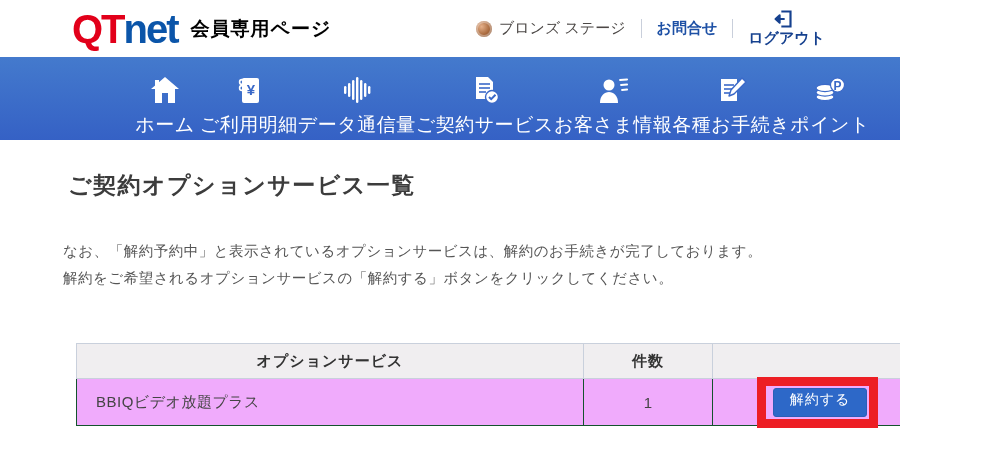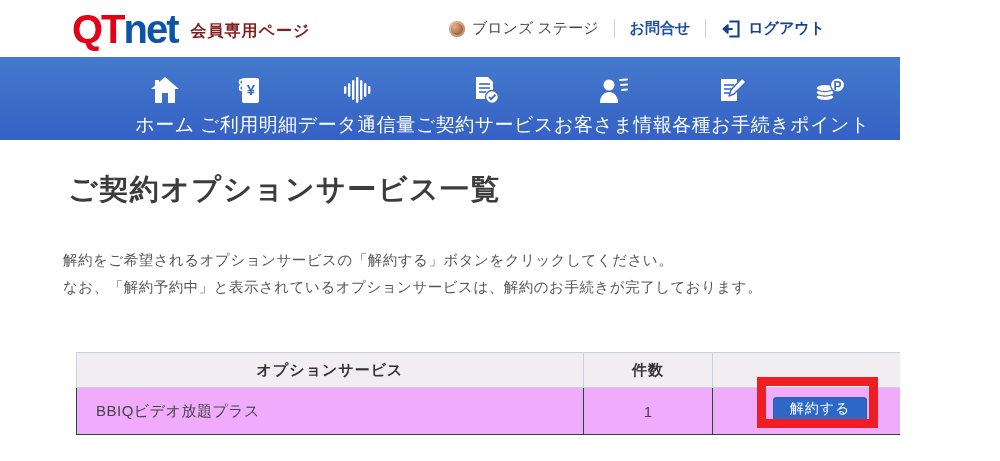--- a/index.html
+++ b/index.html
@@ -6,41 +6,41 @@
   html,body { background:#ffffff; }
   body { font-family:"Liberation Sans","DejaVu Sans",sans-serif; }
   .page { position:relative; width:900px; height:461px; background:#ffffff; overflow:hidden; }
 
   
   .hdr { height:57px; display:flex; align-items:center; padding:0 75px 0 72px; background:#ffffff; }
   .logo { display:flex; align-items:flex-end; cursor:pointer; }
   .logo-word { font-size:40px; font-weight:bold; letter-spacing:-2px; line-height:40px; }
   .logo-qt { color:#e2001a; }
   .logo-net { color:#0b55a9; }
-  .logo-tag { margin-left:13px; margin-bottom:7px; font-size:16px; font-weight:bold; color:#7f1d1d; letter-spacing:1px; }
+  .logo-tag { margin-left:13px; margin-bottom:7px; font-size:19px; font-weight:bold; color:#000000; letter-spacing:1px; }
   .hdr-right { margin-left:auto; display:flex; align-items:center; font-size:15px; }
   .stage { display:flex; align-items:center; color:#4c4846; }
   .medal { width:16px; height:16px; border-radius:50%; margin-right:7px;
            background:radial-gradient(circle at 35% 35%, #e5b08a, #a96a3e 55%, #6f3c1e);
            box-shadow:inset 0 0 0 2px rgba(255,255,255,.35); }
   .vdiv { width:1px; height:19px; background:#c9cfdb; margin:0 15px; }
   .contact { color:#1d50a5; font-weight:600; cursor:pointer; }
-  .logout { display:flex; align-items:center; color:#16418f; font-weight:600; cursor:pointer; }
+  .logout { display:flex; align-items:center; color:#16418f; font-weight:600; cursor:pointer;flex-direction:column; }
   .logout svg { margin-right:7px; }
 
   
   .nav { height:83px; background:linear-gradient(180deg,#447acd 0%,#3561c5 100%); }
   .nav-inner { margin-left:130px; width:740px; height:100%; display:flex; }
   .nav-item { flex:1; display:flex; flex-direction:column; align-items:center; justify-content:flex-start; padding-top:13px; cursor:pointer; }
   .nav-ico { height:35px; display:flex; align-items:flex-end; justify-content:center; }
   .nav-label { margin-top:7px; color:#ffffff; font-size:19px; letter-spacing:.5px; white-space:nowrap; }
 
   
   .main { position:relative; }
-  .page-title { margin:30px 0 0 68px; font-size:29px; font-weight:bold; color:#3c3c3c; letter-spacing:1.5px; }
+  .page-title { margin:30px 0 0 68px; font-size:23px; font-weight:bold; color:#3c3c3c; letter-spacing:1.5px; }
   .intro { margin:37px 0 0 63px; font-size:14.5px; color:#555555; line-height:27px; letter-spacing:.5px; }
 
   table.svc { margin:51px 4px 0 76px; width:851px; border-collapse:collapse; table-layout:fixed; background:#fff; }
   table.svc th { height:35px; background:#f0eef0; border:1px solid #c9d0dc; font-size:15px; font-weight:bold; color:#333333; text-align:center; letter-spacing:1px; }
   table.svc td { height:47px; border:1px solid #14532d; font-size:15px; color:#444444; background:#f0abfc; }
   td.cell-service { padding-left:19px; text-align:left; letter-spacing:.5px; }
   td.cell-count { text-align:center; }
   td.cell-action { text-align:center; }
   .cancel-btn { background:#2d68c8; border:1px solid #2a5fb6; color:#ffffff; font-size:14px; font-family:inherit;
                 padding:2px 16px 7px; border-radius:3px; letter-spacing:1px; cursor:pointer; }
@@ -180,22 +180,22 @@
         <span class="nav-label">ポイント</span>
       </div>
 
     </div>
   </div>
 
   <div class="main">
     <h1 class="page-title">ご契約オプションサービス一覧</h1>
 
     <div class="intro">
+      <div>なお、「解約予約中」と表示されているオプションサービスは、解約のお手続きが完了しております。</div>
       <div>解約をご希望されるオプションサービスの「解約する」ボタンをクリックしてください。</div>
-      <div>なお、「解約予約中」と表示されているオプションサービスは、解約のお手続きが完了しております。</div>
     </div>
 
     <table class="svc">
       <colgroup>
           <col style="width:507px">
           <col style="width:129px">
           <col style="width:215px">
         </colgroup>
       <thead>
         <tr>

